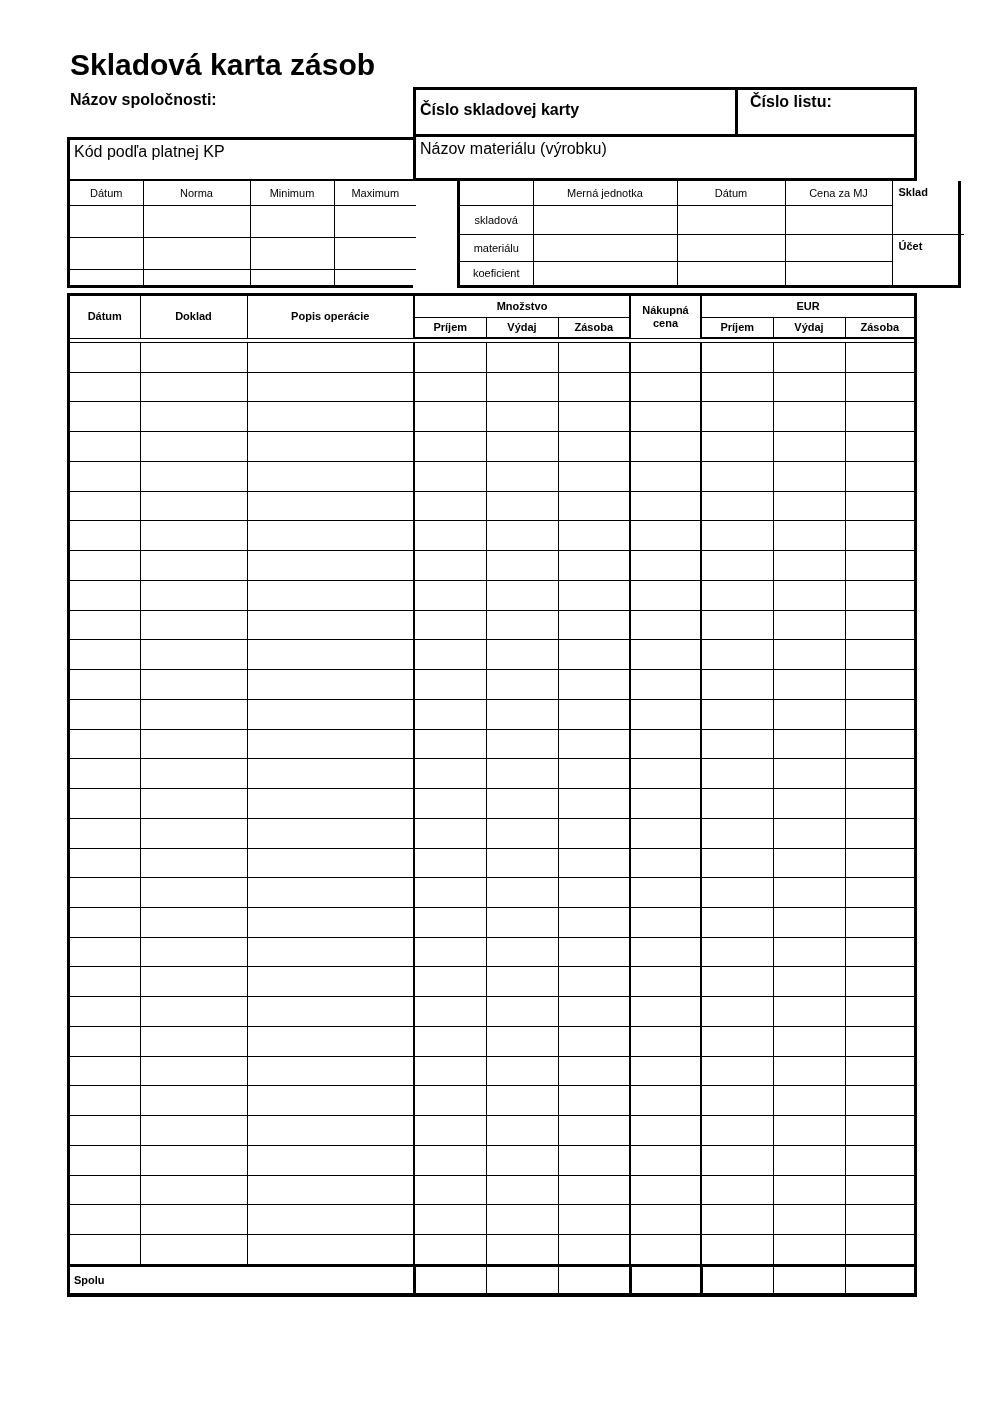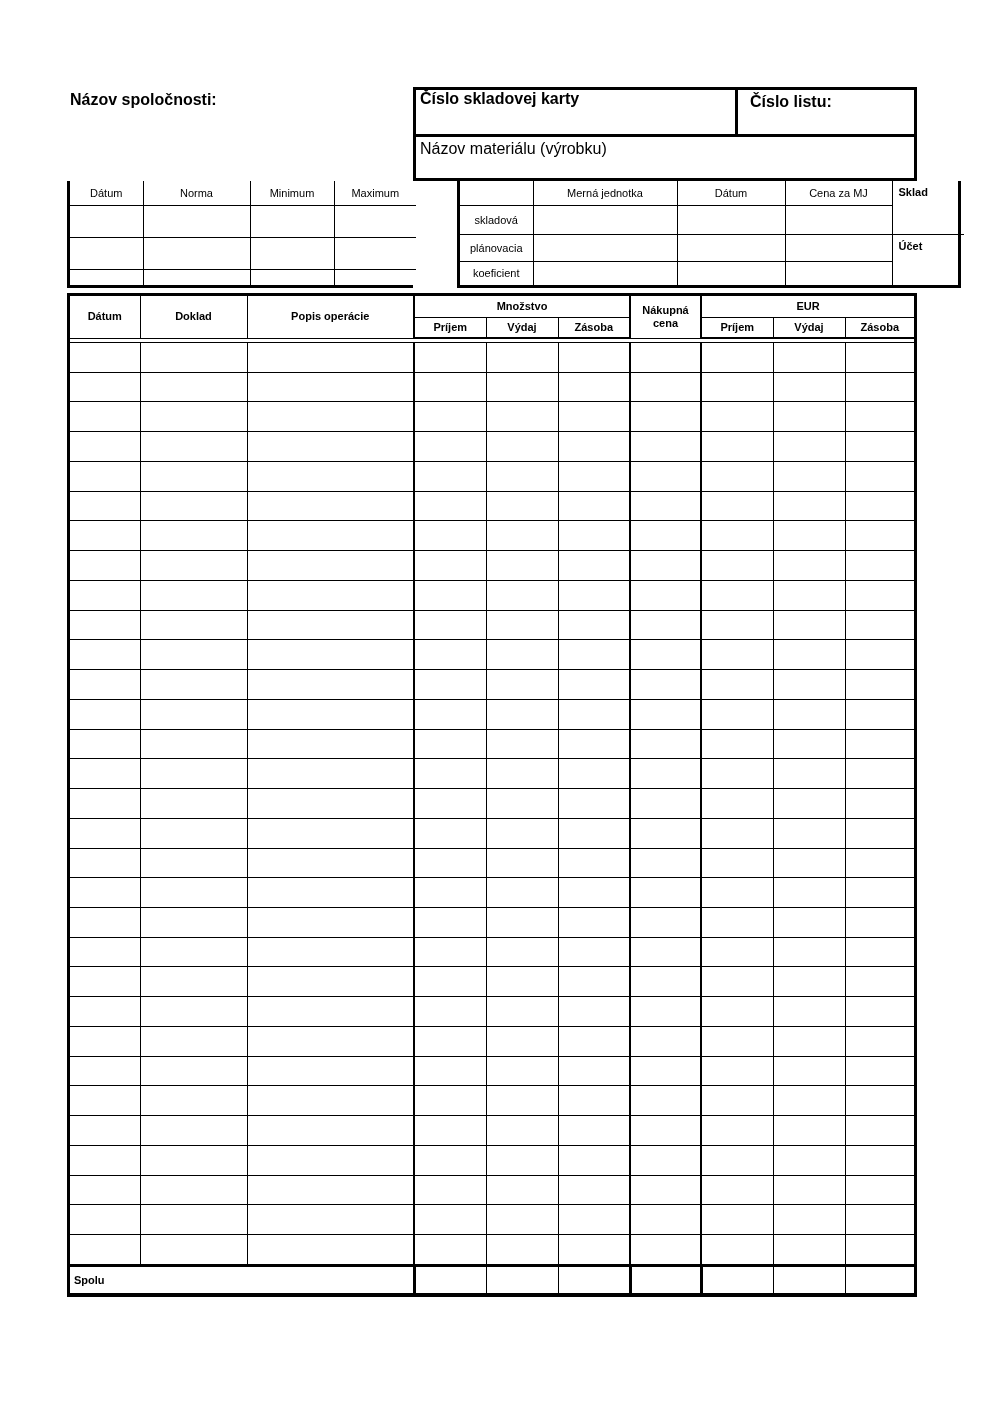--- a/index.html
+++ b/index.html
@@ -10,21 +10,21 @@
   .abs { position:absolute; box-sizing:border-box; }
 
   
   .form-title { left:70px; top:48px; font-size:30px; font-weight:bold; letter-spacing:0; white-space:nowrap; }
   .lbl { font-size:16px; line-height:13px; }
   .bold { font-weight:bold; }
   .company-label { left:70px; top:93px; }
 
   
   .boxA { left:413px; top:87px; width:504px; height:50px; border:3px solid #000; display:flex; }
-  .boxA .cellA1 { box-sizing:border-box; width:322px; border-right:3px solid #000; padding:0 4px; }
+  .boxA .cellA1 { box-sizing:border-box; width:322px; border-right:3px solid #000; padding:11px 4px; }
   .boxA .cellA2 { flex:1; padding:3px 12px; }
   .boxB { left:413px; top:137px; width:504px; height:44px; border-left:3px solid #000; border-right:3px solid #000; border-bottom:3px solid #000; padding:3px 4px; }
   .boxC { left:67px; top:137px; width:346px; height:44px; border-left:3px solid #000; border-top:3px solid #000; border-bottom:2px solid #000; padding:3px 4px; }
 
   
   table { border-collapse:collapse; table-layout:fixed; width:100%; height:100%; }
   th, td { padding:0; font-size:11px; line-height:13px; font-weight:normal; text-align:center; vertical-align:middle; }
 
   
   .wrapD { left:67px; top:181px; width:346px; height:107px; border-left:3px solid #000; border-bottom:3px solid #000; }
@@ -56,36 +56,40 @@
   .tblM tr.total-row td { border-top:3px solid #000; height:26px; }
   .tblM tr.total-row td.tl2 { border-left-width:3px; }
   .tblM tr.total-row .total-cell { text-align:left; font-weight:bold; padding-left:4px; }
   .tblM .wrapcell { padding:0 6px; }
 </style>
 </head>
 <body>
 
 <div class="page">
 
+  <div class="abs form-title">Skladová karta zásob</div>
 
   <div class="abs lbl bold company-label">Názov spoločnosti:</div>
 
   <div class="abs boxA">
     <div class="cellA1">
       <span class="lbl bold">Číslo skladovej karty</span>
     </div>
     <div class="cellA2">
       <span class="lbl bold">Číslo listu:</span>
     </div>
   </div>
 
   <div class="abs boxB">
     <span class="lbl">Názov materiálu (výrobku)</span>
   </div>
 
+  <div class="abs boxC">
+    <span class="lbl">Kód podľa platnej KP</span>
+  </div>
 
   <div class="abs wrapD">
     <table class="tblD">
       <colgroup>
           <col style="width:73px">
           <col style="width:107px">
           <col style="width:84px">
           <col style="width:82px">
         </colgroup>
       <thead>
@@ -136,21 +140,21 @@
           <th>Cena za MJ</th>
           <td class="colLast corner-cell" rowspan="2">Sklad</td>
         </tr>
         <tr class="r1">
           <td>skladová</td>
           <td></td>
           <td></td>
           <td></td>
         </tr>
         <tr class="r2">
-          <td>plánovacia</td>
+          <td>materiálu</td>
           <td></td>
           <td></td>
           <td></td>
           <td class="colLast rowLast corner-cell" rowspan="2">Účet</td>
         </tr>
         <tr>
           <td class="rowLast">koeficient</td>
           <td class="rowLast"></td>
           <td class="rowLast"></td>
           <td class="rowLast"></td>

